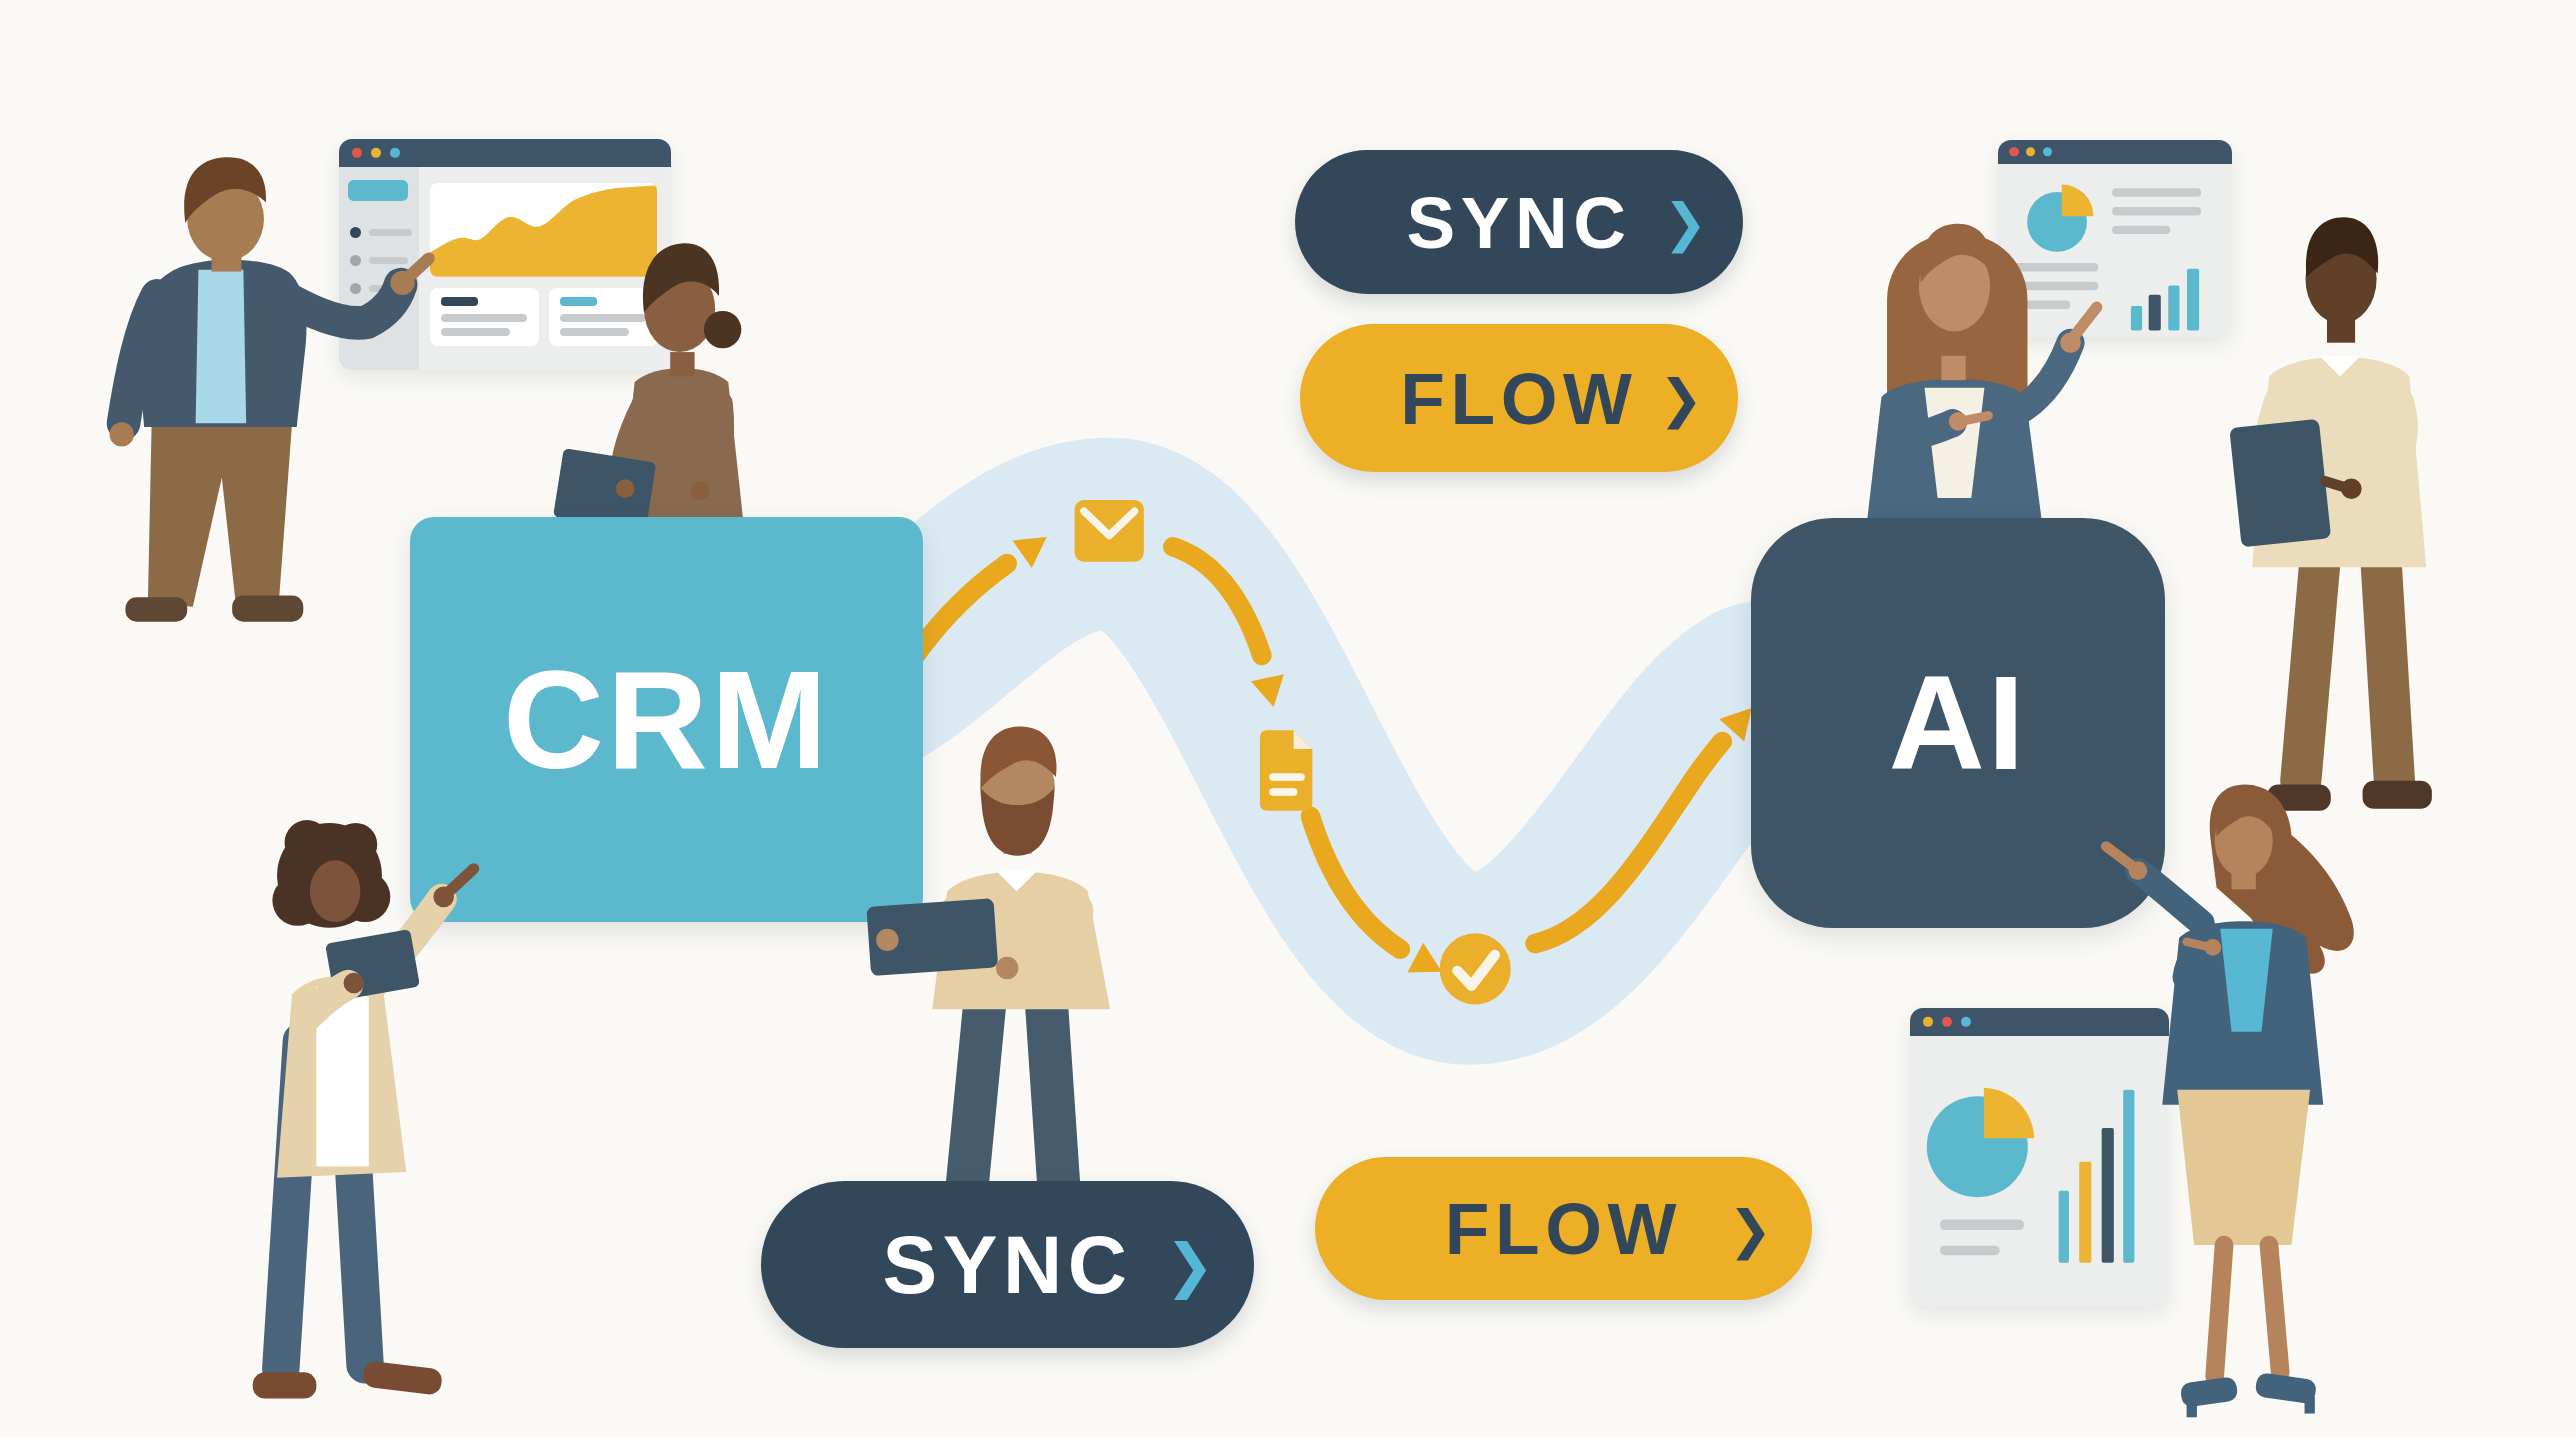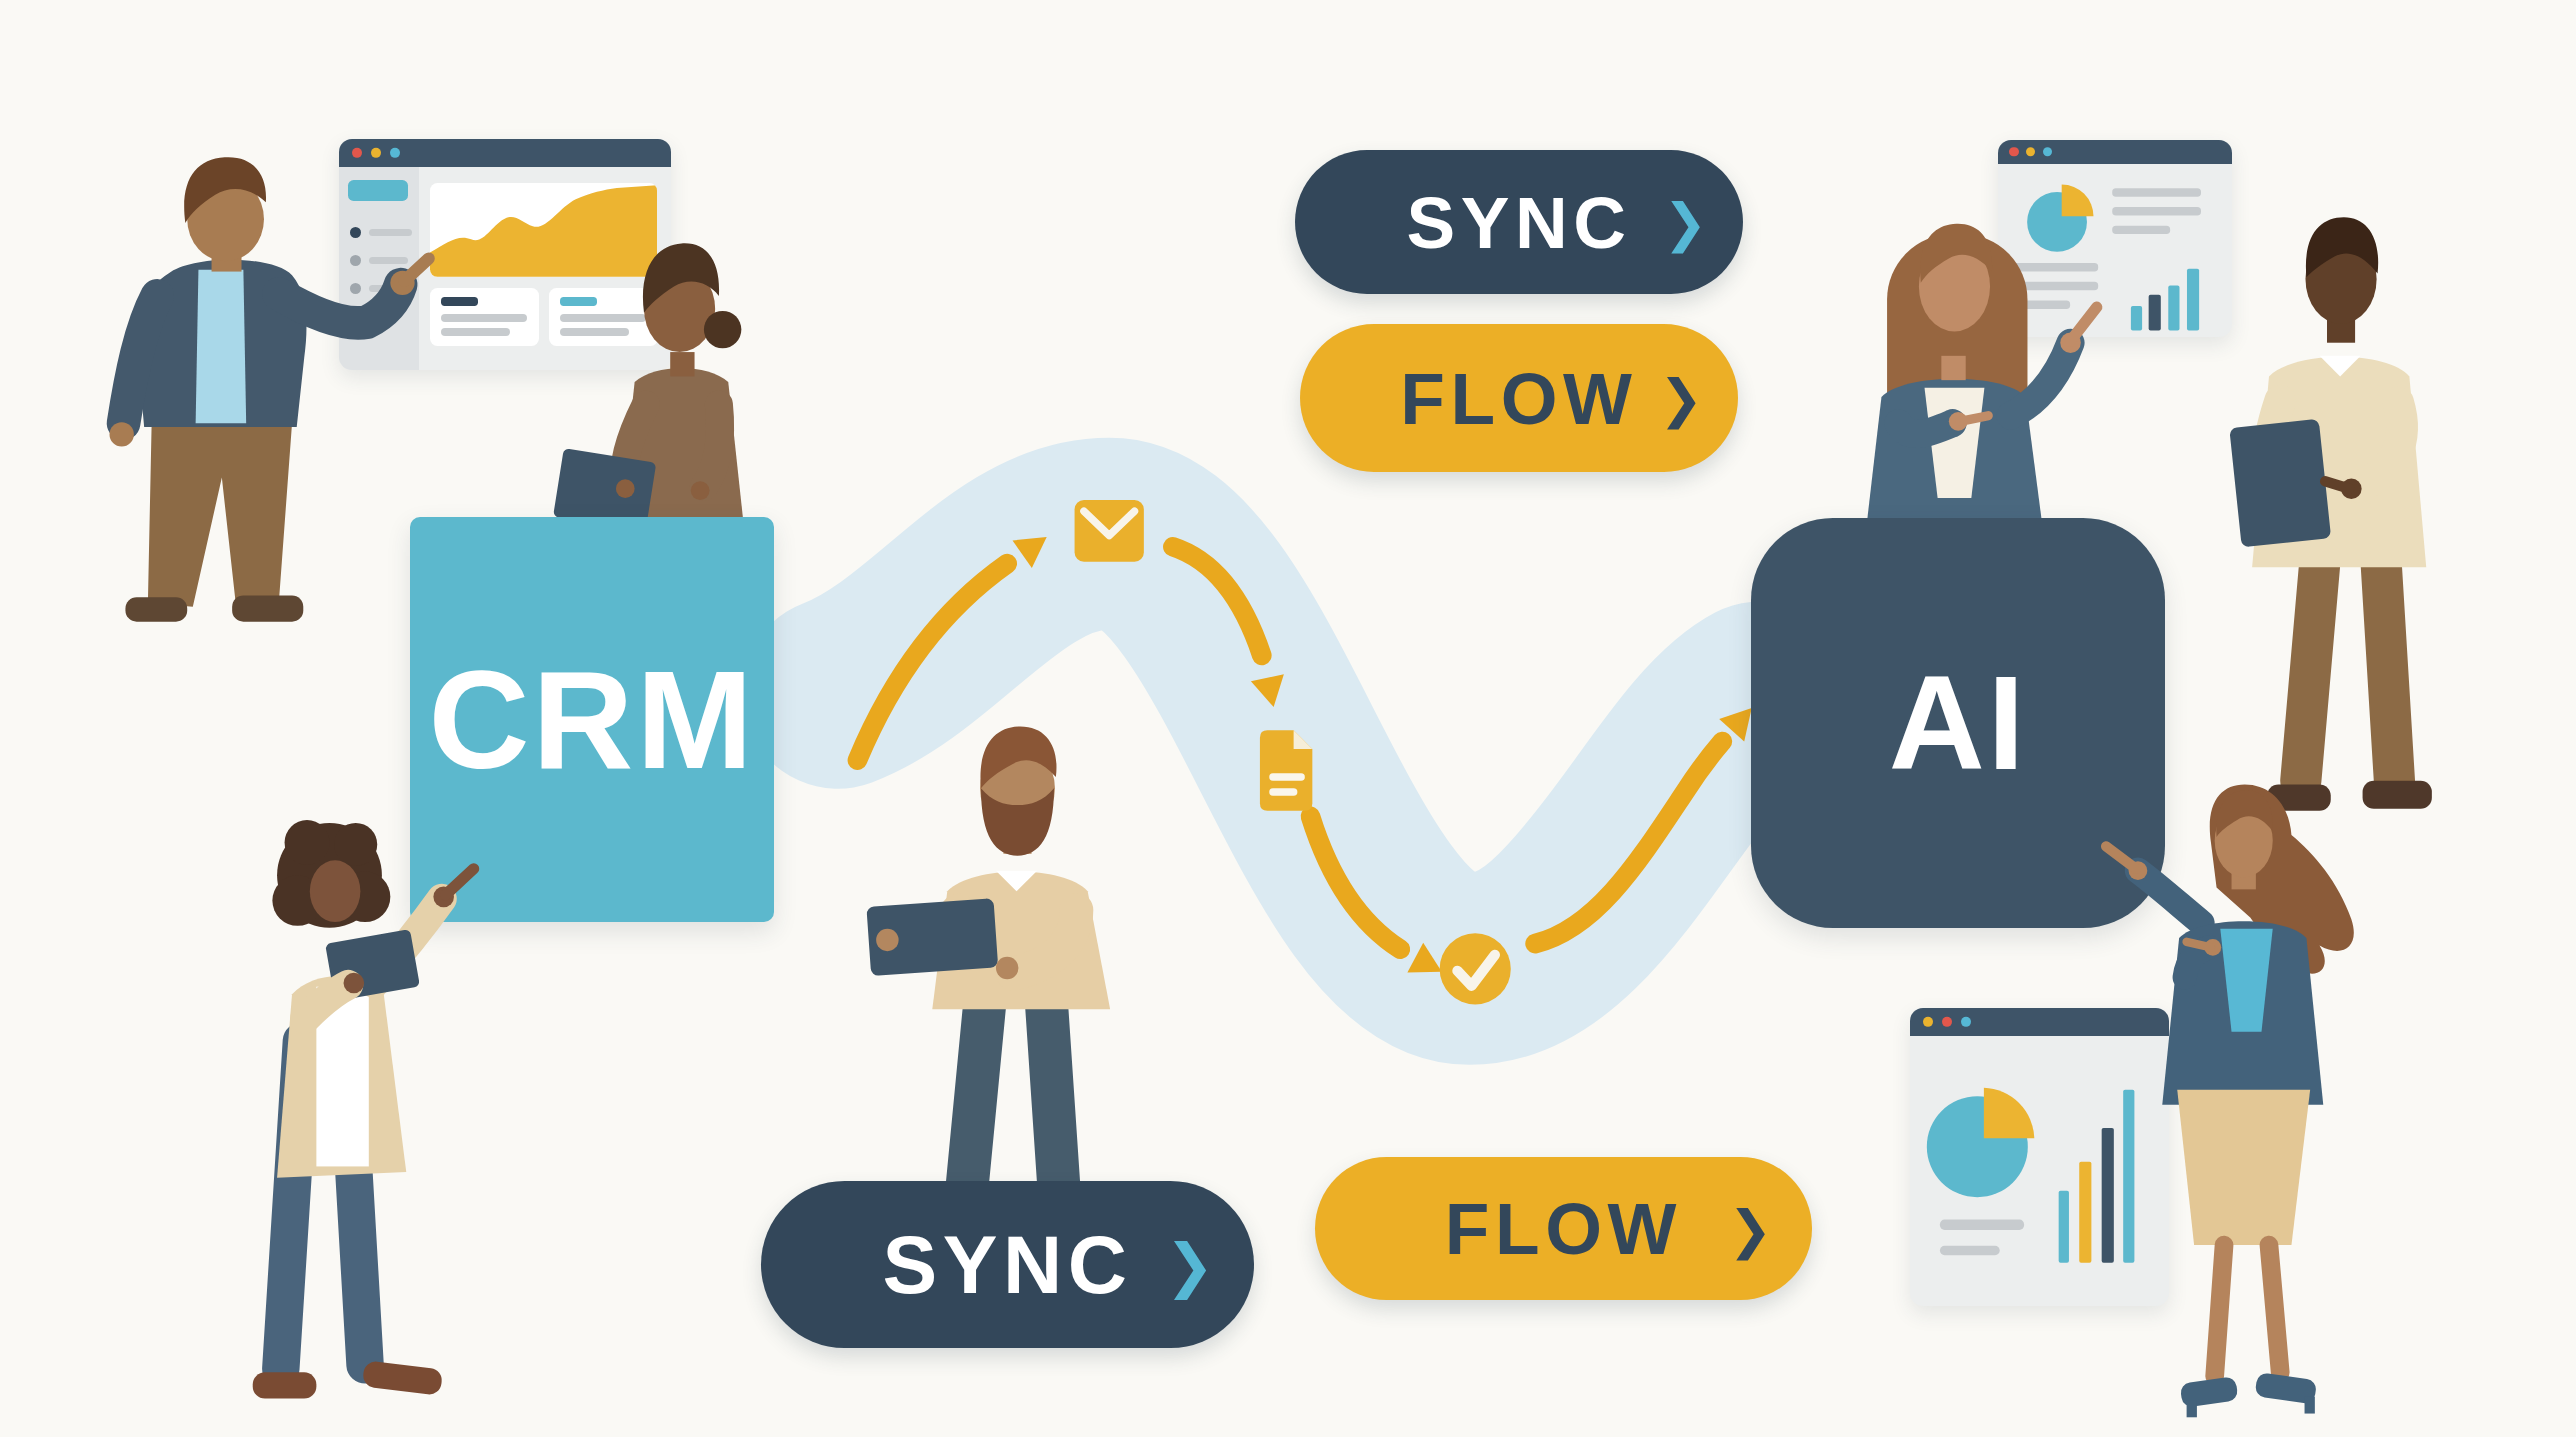--- a/index.html
+++ b/index.html
@@ -17,21 +17,21 @@
   .dot{position:absolute;border-radius:50%;width:10.3px;height:10.3px;top:50%;transform:translateY(-50%);}
   .dot.r{background:var(--dot-red,#E2574C);}
   .dot.y{background:var(--dot-yellow,#EAB32F);}
   .dot.t{background:var(--dot-teal,#56B8D5);}
   .gline{position:absolute;border-radius:5.6px;background:var(--line-gray,#C7CBCE);}
   .card{position:absolute;background:#fff;border-radius:7.5px;}
 
   
   .node{position:absolute;display:flex;align-items:center;justify-content:center;
         color:#fff;font-weight:800;letter-spacing:2.8px;box-shadow:0 9.4px 24px rgba(40,60,75,.12);}
-  #crm-box{left:410px;top:517px;width:364px;height:405px;border-radius:10px;
+  #crm-box{left:410px;top:517px;width:513px;height:405px;border-radius:24px;
            background:var(--teal,#5CB8CD);font-size:140px;}
   #ai-box{left:1751px;top:518px;width:414px;height:410px;border-radius:82px;
           background:var(--slate,#3E5467);font-size:133px;align-items:center;}
 
   
   .pill{position:absolute;border-radius:935px;box-shadow:0 9.4px 20.6px rgba(40,60,75,.16);}
   .pill .label{position:absolute;inset:0;display:flex;align-items:center;justify-content:center;
                font-weight:800;letter-spacing:5.6px;}
   .pill .chev{position:absolute;right:8%;top:50%;transform:translateY(-50%);
               font-family:"DejaVu Sans", sans-serif;font-weight:700;}

